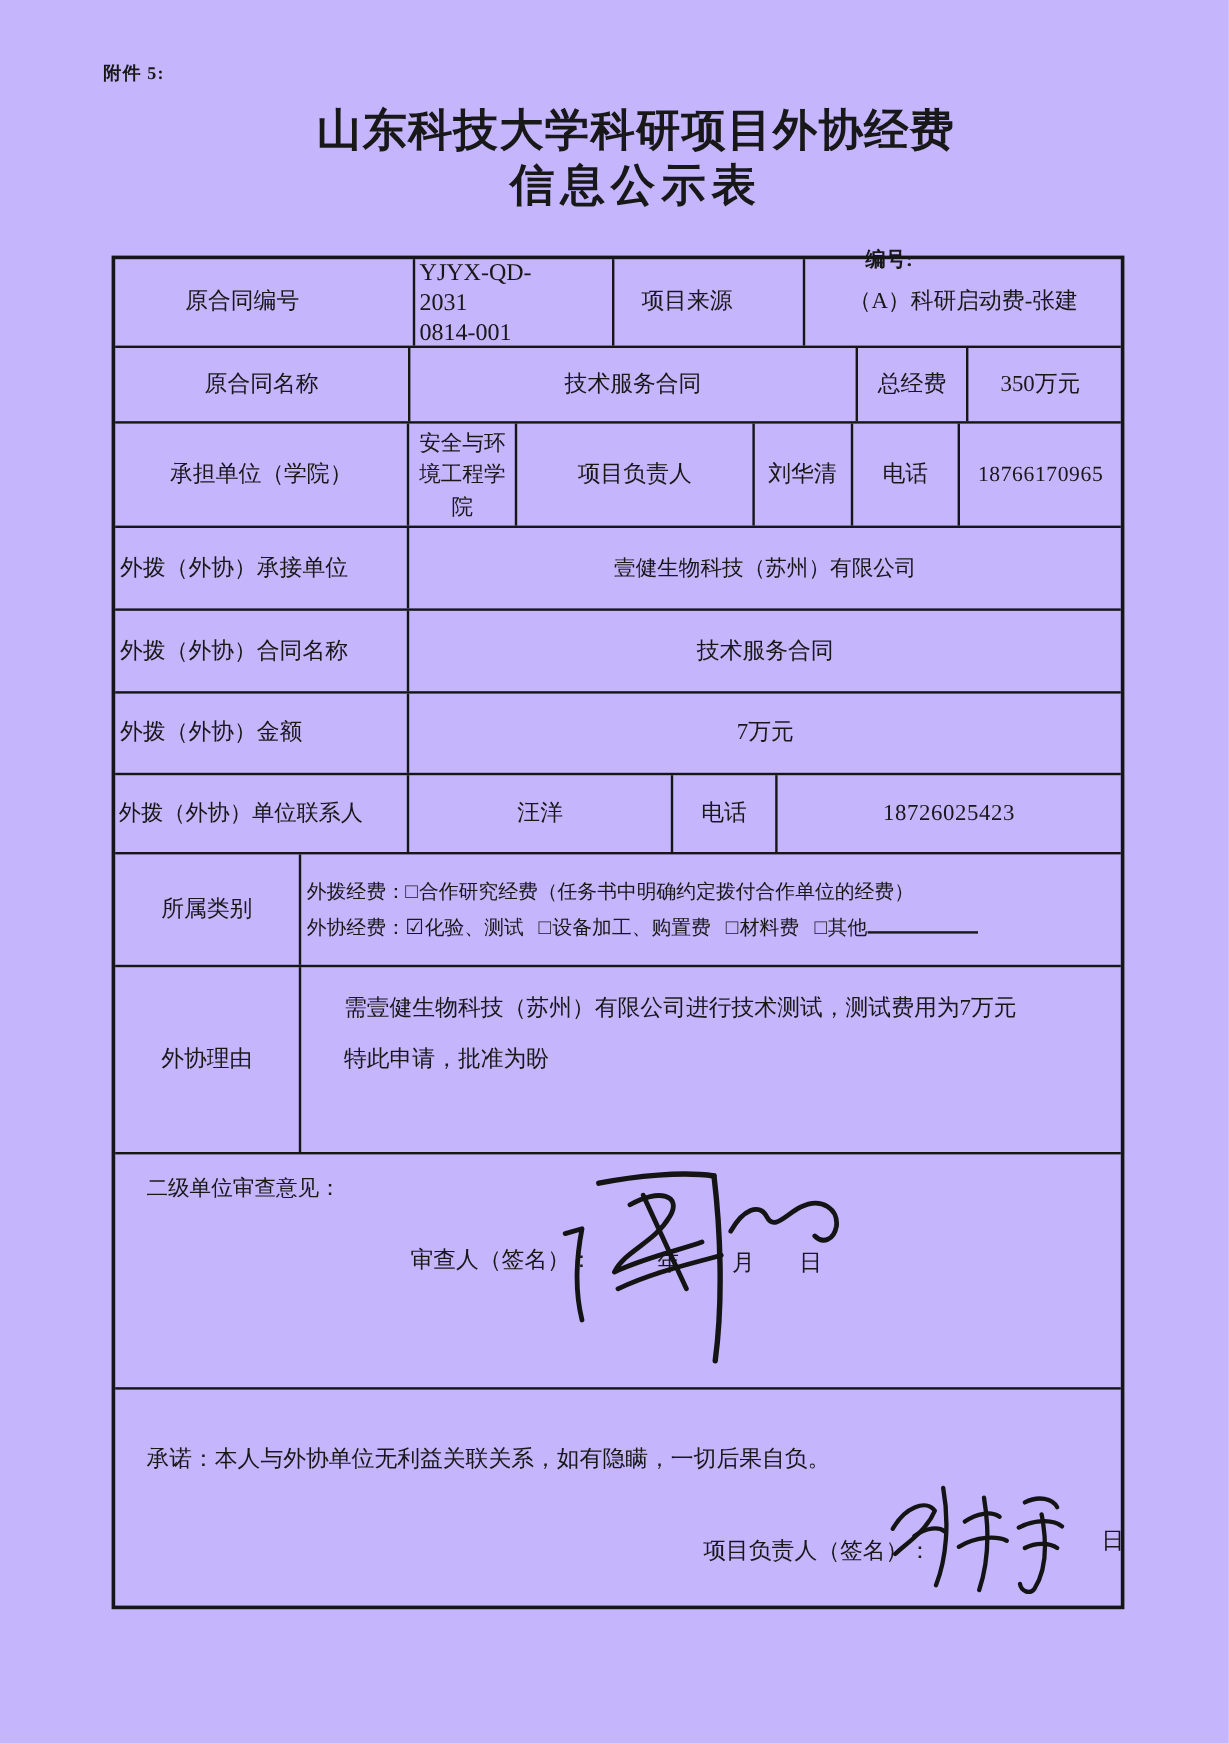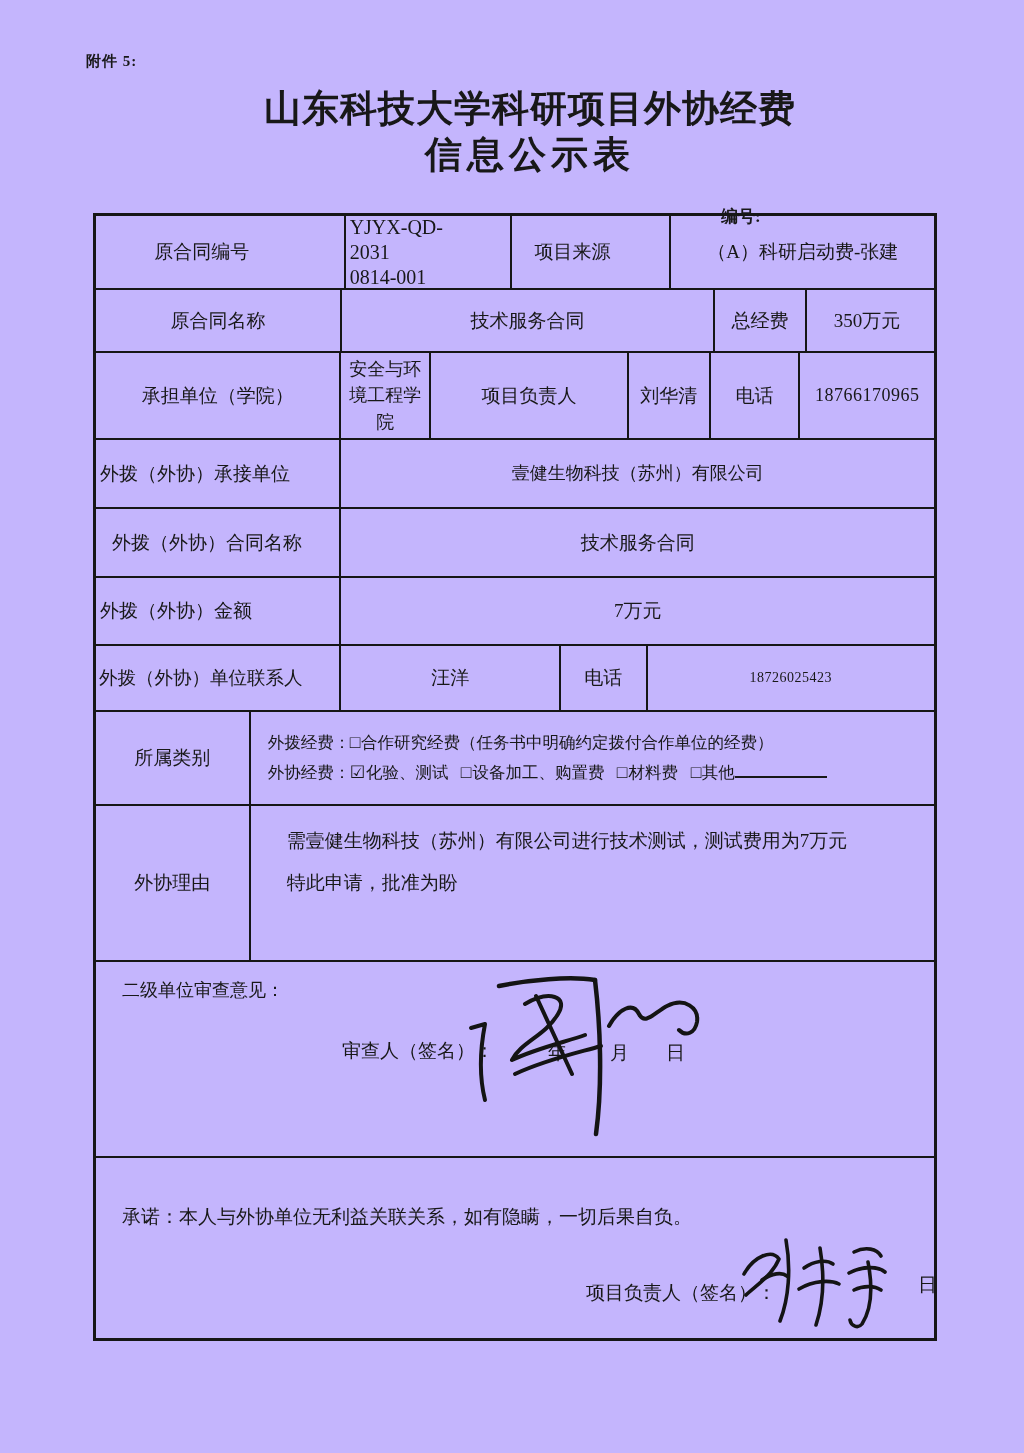--- a/index.html
+++ b/index.html
@@ -71,39 +71,39 @@
       <div class="cell" style="width:90px">电话</div>
       <div class="cell mono-num" style="width:136px;font-size:18px">18766170965</div>
     </div>
 
     <div class="row" style="height:69px">
       <div class="cell nl left" style="width:244px;padding-left:4px">外拨（外协）承接单位</div>
       <div class="cell" style="width:596px;font-size:18px">壹健生物科技（苏州）有限公司</div>
     </div>
 
     <div class="row" style="height:69px">
-      <div class="cell nl left" style="width:244px;padding-left:16px">外拨（外协）合同名称</div>
+      <div class="cell nl left" style="width:244px;padding-left:4px">外拨（外协）合同名称</div>
       <div class="cell" style="width:596px">技术服务合同</div>
     </div>
 
     <div class="row" style="height:68px">
       <div class="cell nl left" style="width:244px;padding-left:4px">外拨（外协）金额</div>
       <div class="cell" style="width:596px">7万元</div>
     </div>
 
     <div class="row" style="height:66px">
       <div class="cell nl left" style="width:244px;padding-left:3px;font-size:18.5px">外拨（外协）单位联系人</div>
       <div class="cell" style="width:220px">汪洋</div>
       <div class="cell" style="width:87px">电话</div>
-      <div class="cell mono-num" style="width:289px;font-size:14px">18726025423</div>
+      <div class="cell mono-num" style="width:289px;font-size:19px">18726025423</div>
     </div>
 
     <div class="row" style="height:94px">
       <div class="cell nl" style="width:153px">所属类别</div>
-      <div class="cell col left" style="width:687px;padding-left:17px;justify-content:center">
+      <div class="cell col left" style="width:687px;padding-left:5px;justify-content:center">
         <div class="cat-line">
           <span>外拨经费：</span><span class="cbox">□</span><span>合作研究经费（任务书中明确约定拨付合作单位的经费）</span>
         </div>
         <div class="cat-line">
           <span>外协经费：</span><span class="cbox">☑</span><span>化验、测试</span><span style="display:inline-block;width:13px"></span><span class="cbox">□</span><span>设备加工、购置费</span><span style="display:inline-block;width:13px"></span><span class="cbox">□</span><span>材料费</span><span style="display:inline-block;width:13px"></span><span class="cbox">□</span><span>其他</span><span class="blank-line"></span>
         </div>
       </div>
     </div>
 
     <div class="row" style="height:156px">

